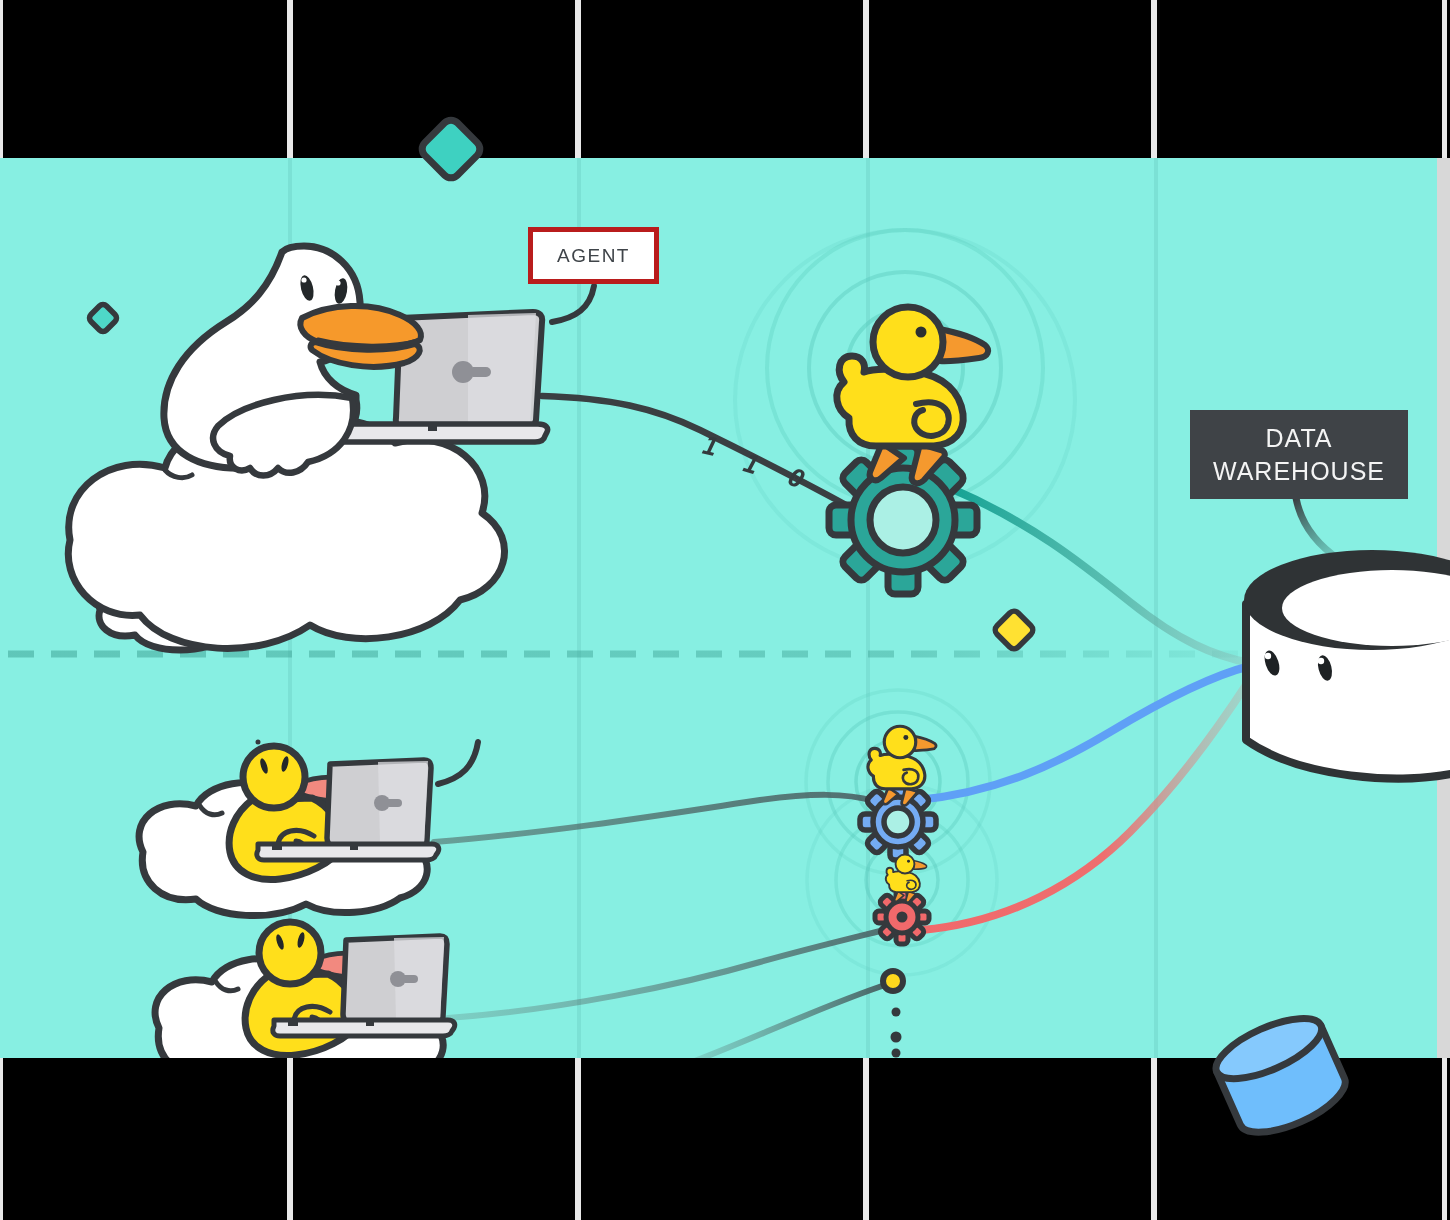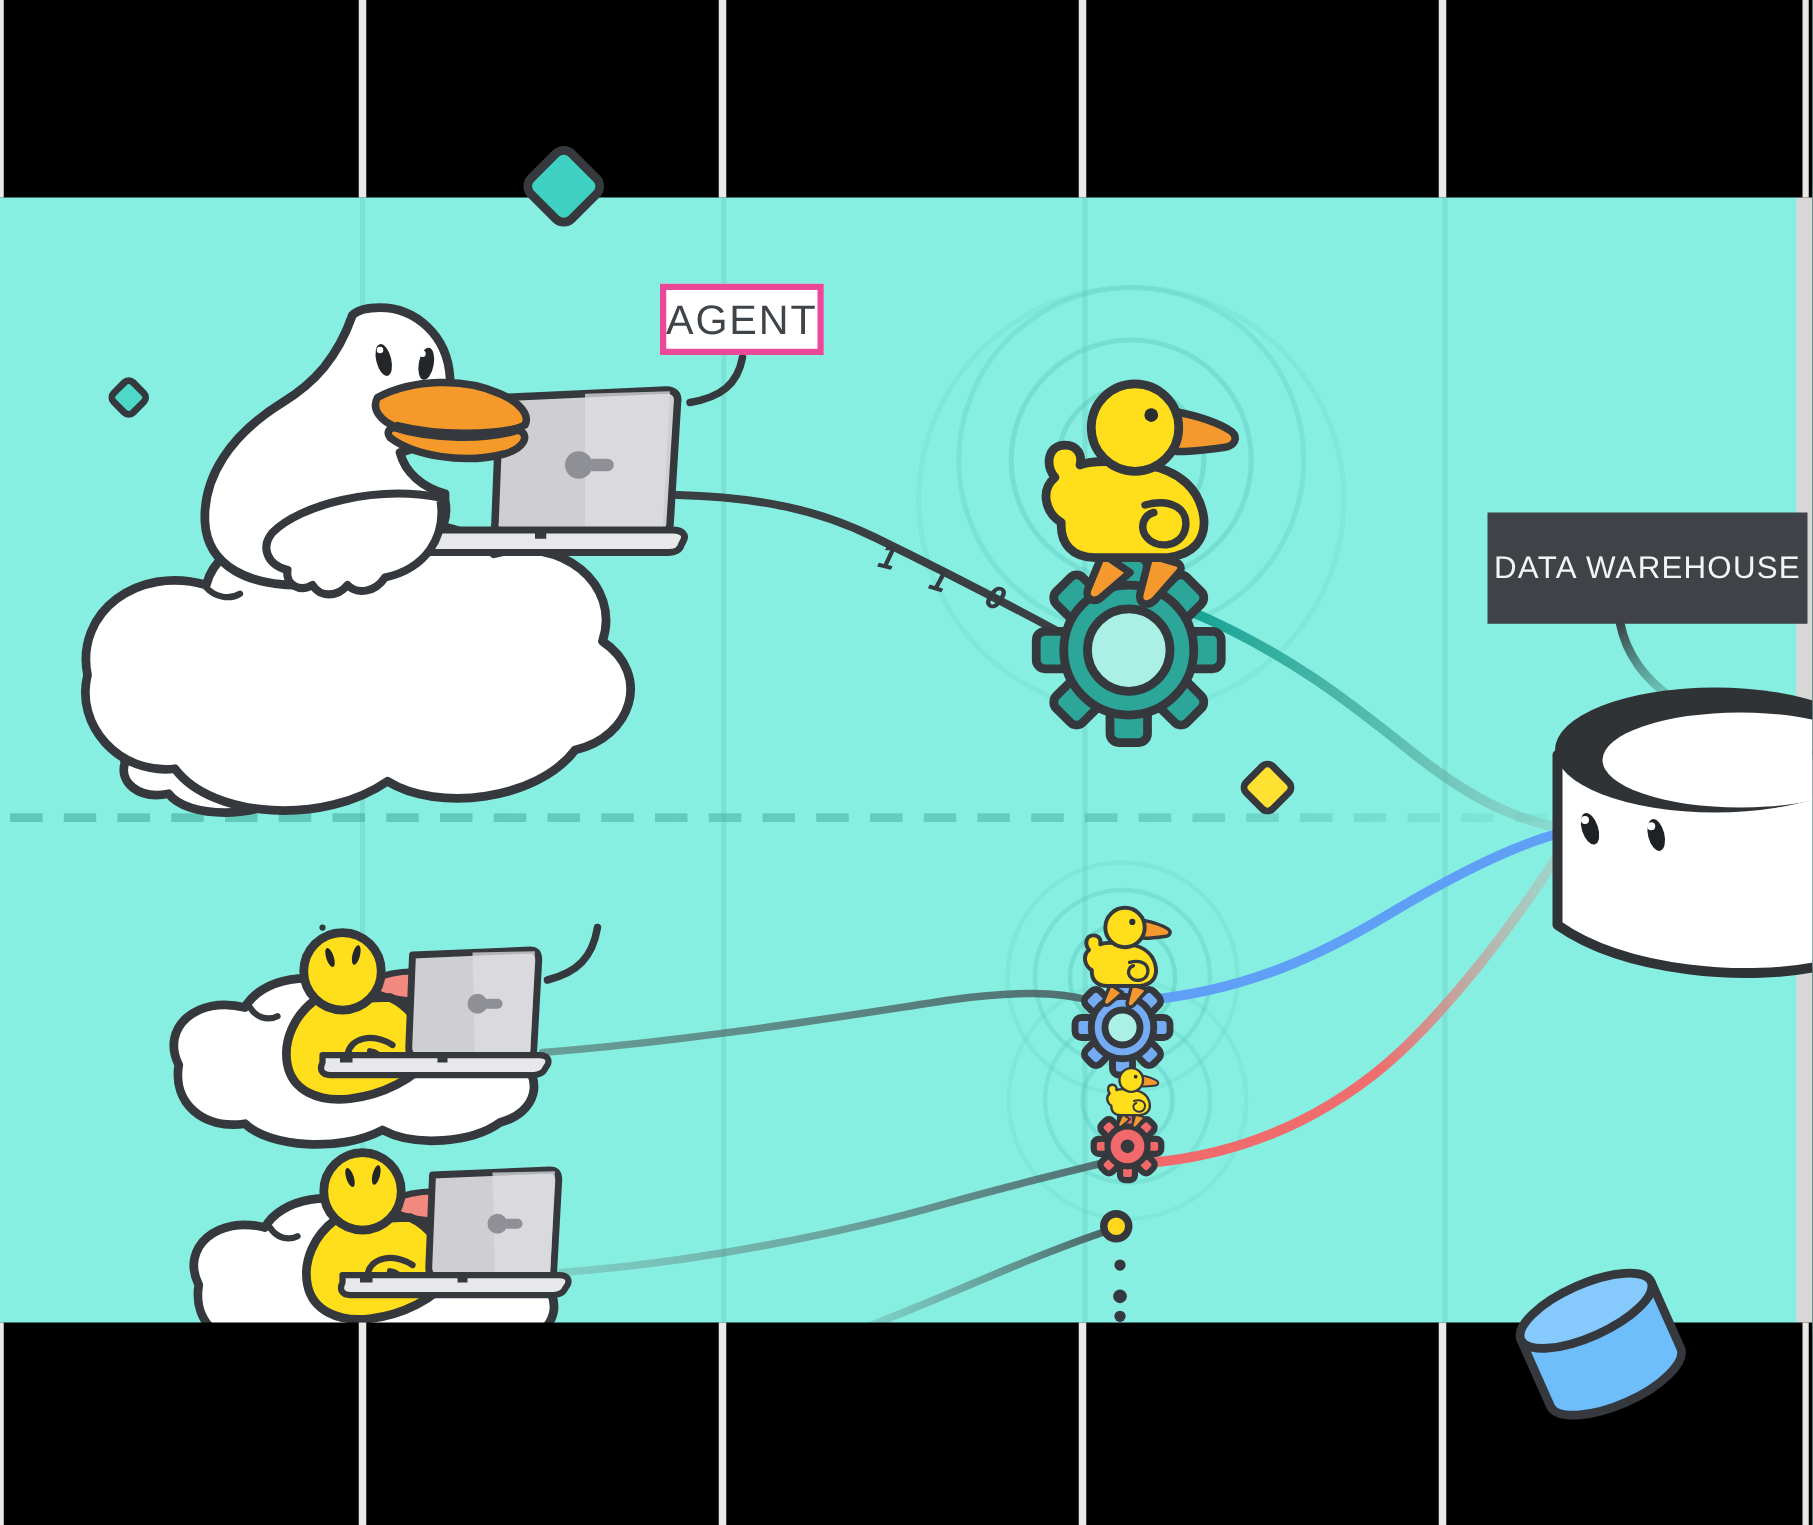--- a/index.html
+++ b/index.html
@@ -1,27 +1,27 @@
 <!DOCTYPE html>
 <html><head>
 <meta charset="utf-8">
 <style>
   html,body{margin:0;padding:0;background:#222;}
   .stage{position:relative;width:1450px;height:1220px;background:#87EFE2;overflow:hidden;
          font-family:"Liberation Sans",sans-serif;}
   .stage svg{position:absolute;left:0;top:0;}
   .label-box{position:absolute;display:flex;align-items:center;justify-content:center;
              text-align:center;box-sizing:border-box;}
-  .label-light{background:#ffffff;border:5px solid #ec4899;color:#3F4449;
-               font-size:33px;letter-spacing:1.5px;justify-content:flex-end;}
+  .label-light{background:#ffffff;border:5px solid #b91c1c;color:#3F4449;
+               font-size:19px;letter-spacing:1.5px;}
   .label-dark{background:#3F4347;color:#F4F4F4;font-size:25px;line-height:1.32;
               letter-spacing:1px;}
   #label-agent{left:528px;top:227px;width:131px;height:57px;}
   #label-human{left:410px;top:688px;width:241px;height:56px;}
-  #label-warehouse{left:1190px;top:410px;width:256px;height:89px;}
+  #label-warehouse{left:1190px;top:410px;width:218px;height:89px;}
   .digit{position:absolute;color:#343A3D;font-family:"DejaVu Sans Mono",monospace;
          font-style:italic;font-weight:bold;font-size:25px;}
   #digit-0{left:703px;top:432px;transform:rotate(14deg);}
   #digit-1{left:744px;top:450px;transform:rotate(17deg);}
   #digit-2{left:789px;top:464px;transform:rotate(22deg);}
 </style>
 </head>
 <body>
 
 <div class="stage">

